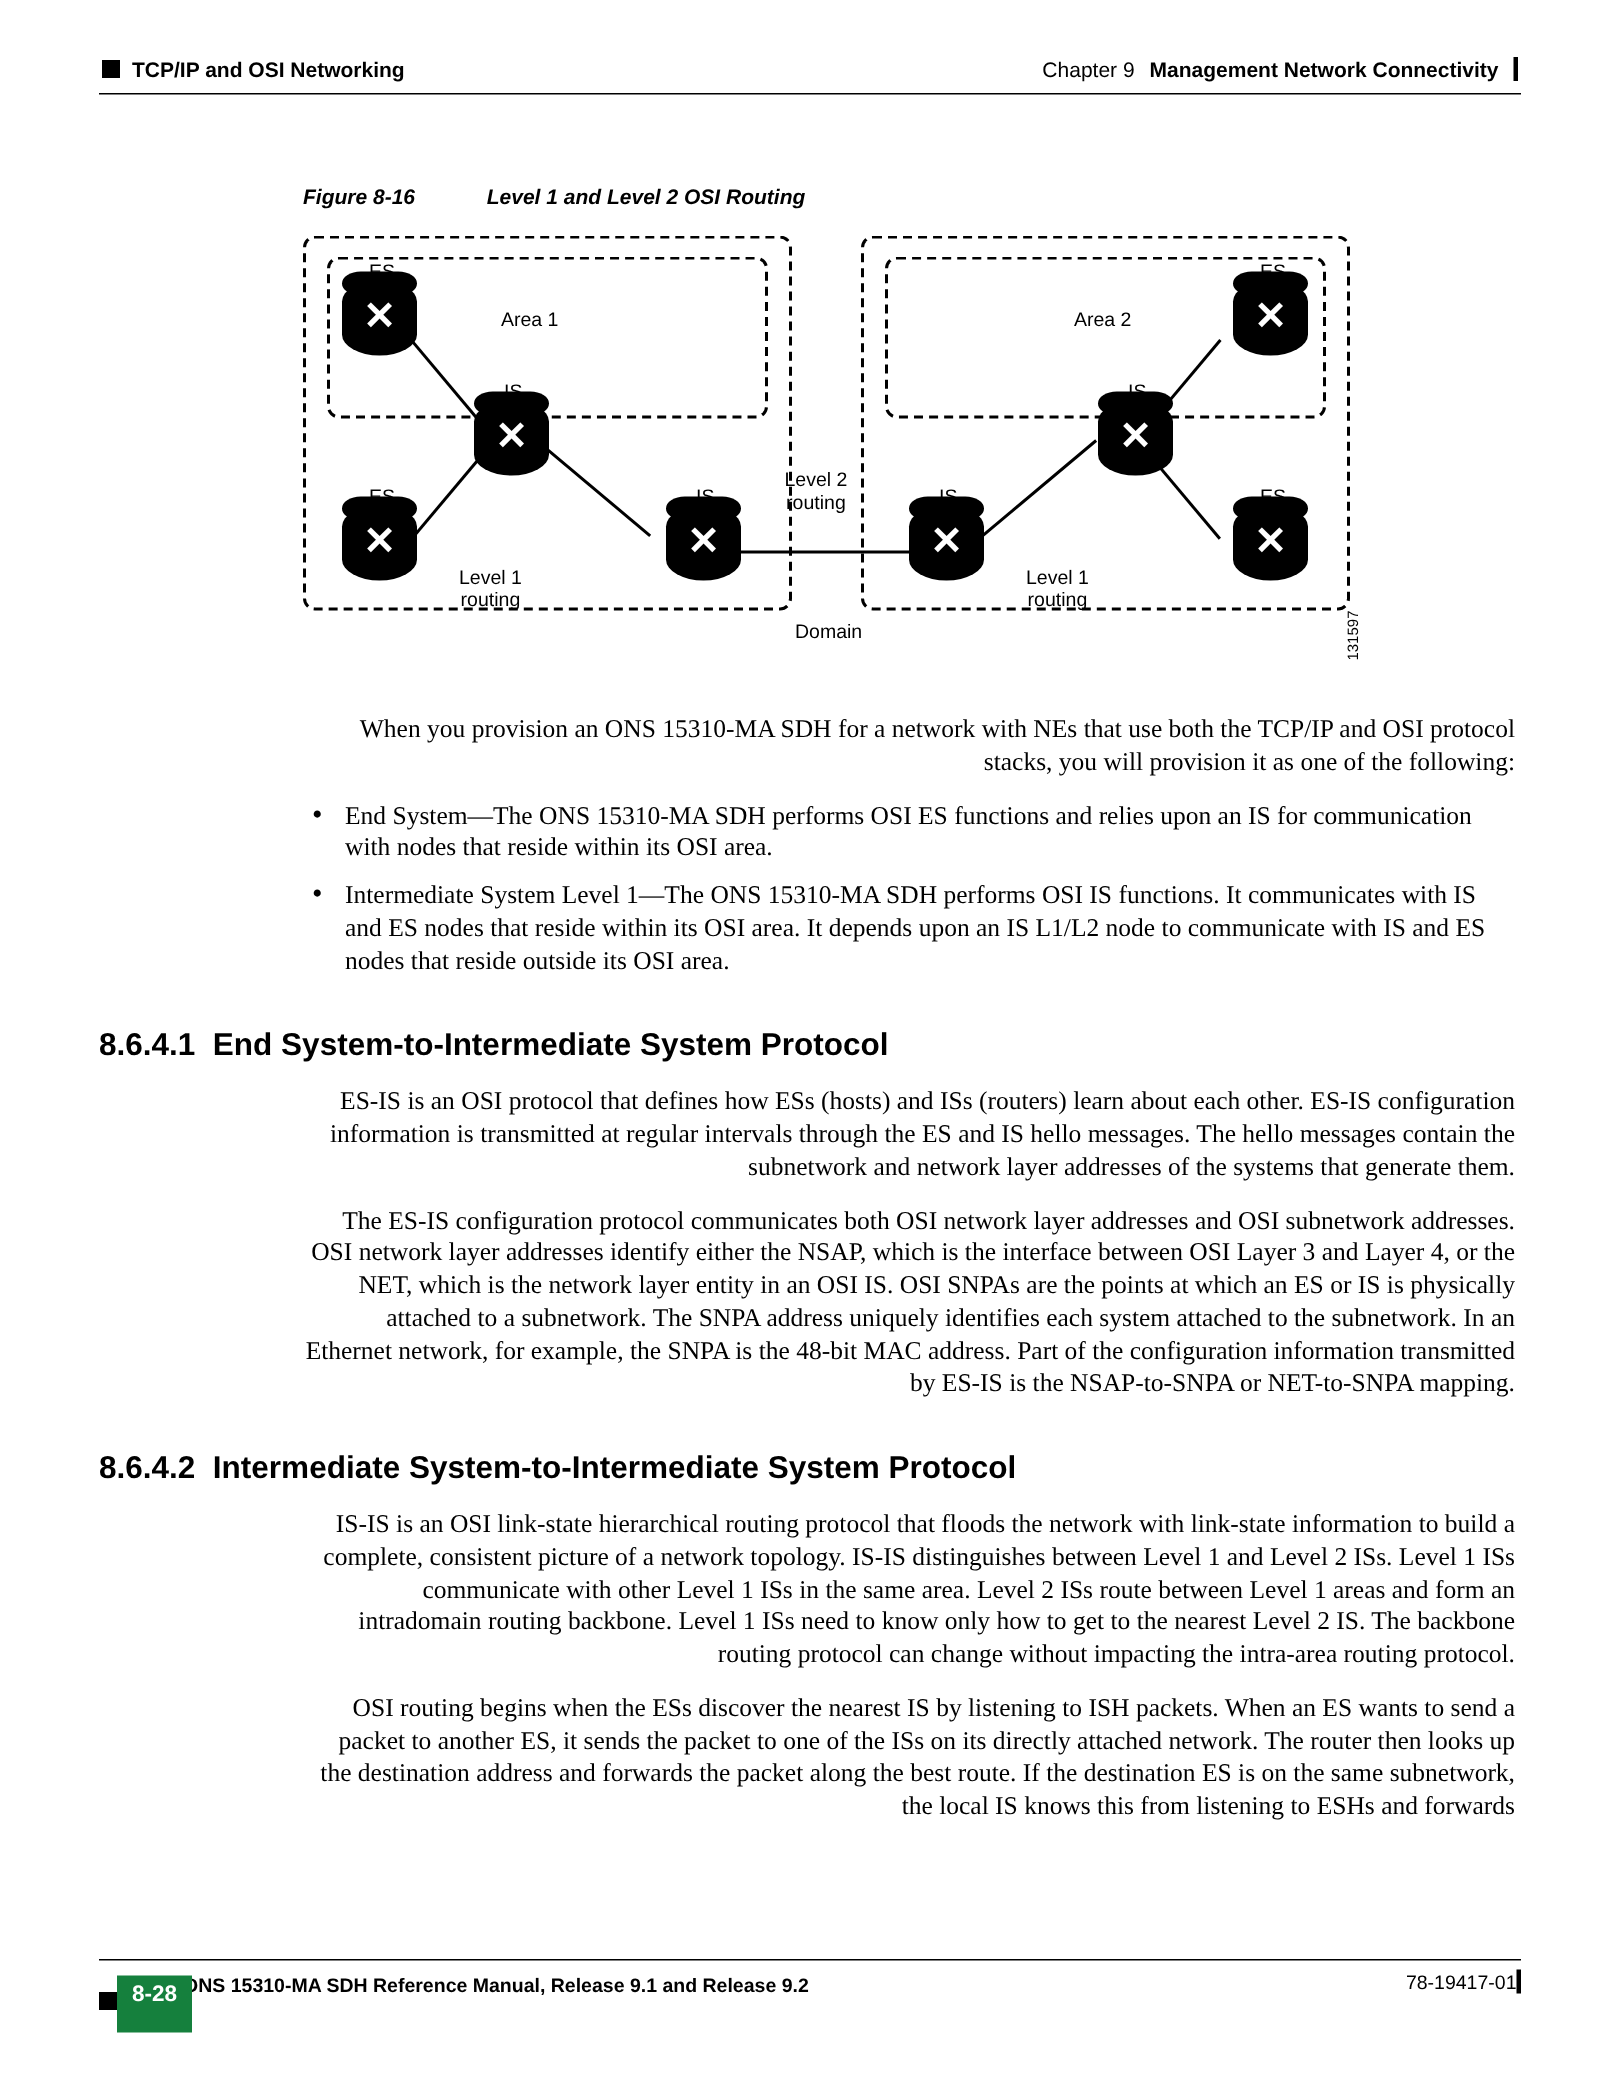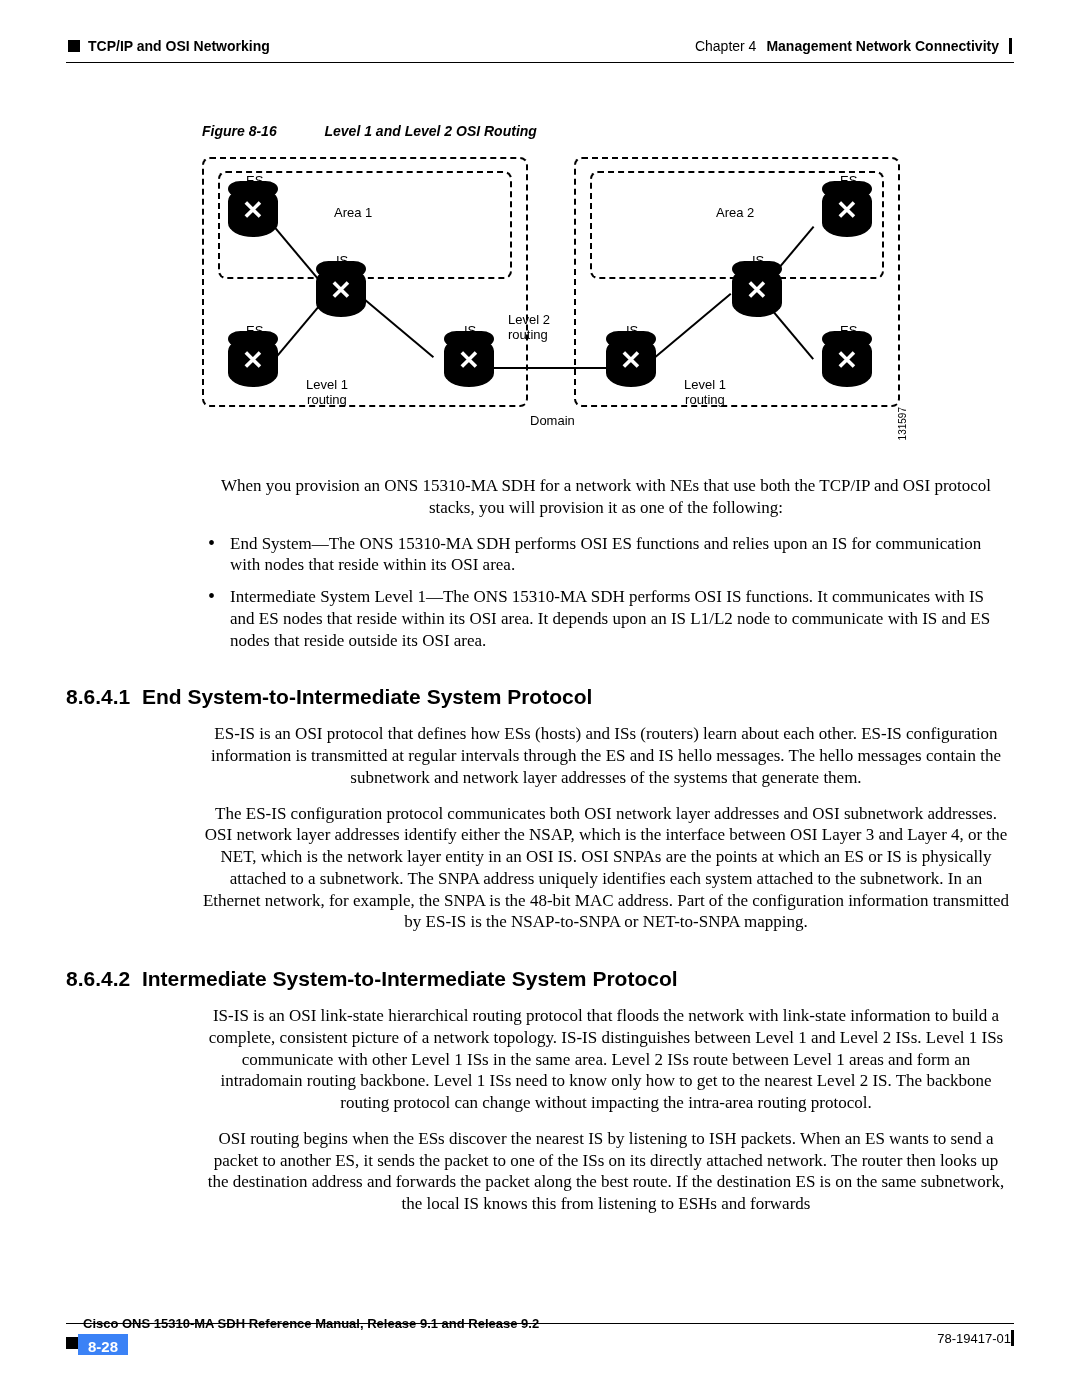--- a/index.html
+++ b/index.html
@@ -116,21 +116,21 @@
     font-family:Arial, sans-serif;
     font-size:10px;
     transform:rotate(-90deg);
     transform-origin:right bottom;
   }
   
   .para{
     font-size:17px;
     line-height:1.28;
     margin:0 4px 14px 136px;
-    text-align:center;
+    text-align:right;
   }
   .list{
     margin:0 4px 10px 136px;
     padding:0;
     list-style:none;
   }
   .list li{
     font-size:17px;
     line-height:1.28;
     position:relative;
@@ -160,22 +160,22 @@
     padding-top:6px;
     font-family:Arial, Helvetica, sans-serif;
     font-size:13px;
     font-weight:700;
     display:flex;
     justify-content:space-between;
     align-items:flex-start;
   }
   .footer-left{display:flex;align-items:center;gap:0}
   .pagenum-box{
-    background:#3b82f6;color:#fff;
-    padding:4px 10px 0 10px;
+    background:#15803d;color:#fff;
+    padding:4px 10px 17px 10px;
     font-size:15px;
     font-weight:700;
     display:inline-block;
     margin-top:4px;
   }
   .footer-corner{width:12px;height:12px;background:#000;display:inline-block;margin-right:0}
   .footer-right{display:flex;align-items:flex-end;gap:0;font-weight:400}
   .footer-right .end-pipe{width:3px;height:16px;background:#000;display:inline-block}
   .footer-doc{
     position:absolute;
@@ -188,21 +188,21 @@
 <body>
 
 <div class="page">
 
   <div class="header">
     <div class="hdr-left">
       <span class="hdr-square"></span>
       <span>TCP/IP and OSI Networking</span>
     </div>
     <div class="hdr-right">
-      <span class="hdr-chapter">Chapter 4</span>
+      <span class="hdr-chapter">Chapter 9</span>
       <span class="hdr-title">Management Network Connectivity</span>
       <span class="hdr-pipe"></span>
     </div>
   </div>
 
   <div class="content">
 
     <div class="fig-caption">
       <span>Figure 8-16</span>
       <span class="sep"></span>
@@ -276,21 +276,21 @@
       </div>
       <div class="node" style="left:620px;top:180px">
         <div class="cyl">
             <span class="icon">✕</span>
           </div>
         <span class="lbl" style="top:-14px;left:18px">ES</span>
       </div>
       <div class="dia-text" style="left:482px;top:220px;white-space:pre">Level 1
 routing</div>
 
-      <div class="dia-text" style="left:306px;top:155px;white-space:pre;text-align:left">Level 2
+      <div class="dia-text" style="left:321px;top:155px;white-space:pre;text-align:center">Level 2
 routing</div>
       <div class="dia-text" style="left:328px;top:256px">Domain</div>
       <div class="id-vert" style="right:-6px;bottom:28px">131597</div>
     </div>
 
     <p class="para" style="margin-top:40px">When you provision an ONS 15310-MA SDH for a network with NEs that use both the TCP/IP and OSI protocol stacks, you will provision it as one of the following:</p>
 
     <ul class="list">
       <li>End System—The ONS 15310-MA SDH performs OSI ES functions and relies upon an IS for communication with nodes that reside within its OSI area.</li>
       <li>Intermediate System Level 1—The ONS 15310-MA SDH performs OSI IS functions. It communicates with IS and ES nodes that reside within its OSI area. It depends upon an IS L1/L2 node to communicate with IS and ES nodes that reside outside its OSI area.</li>

